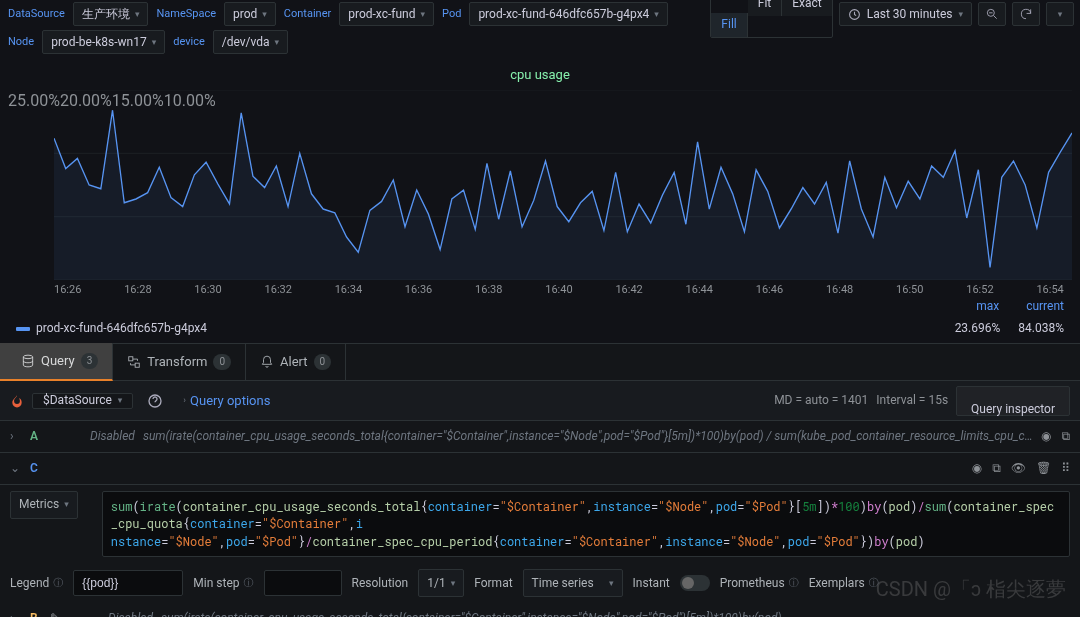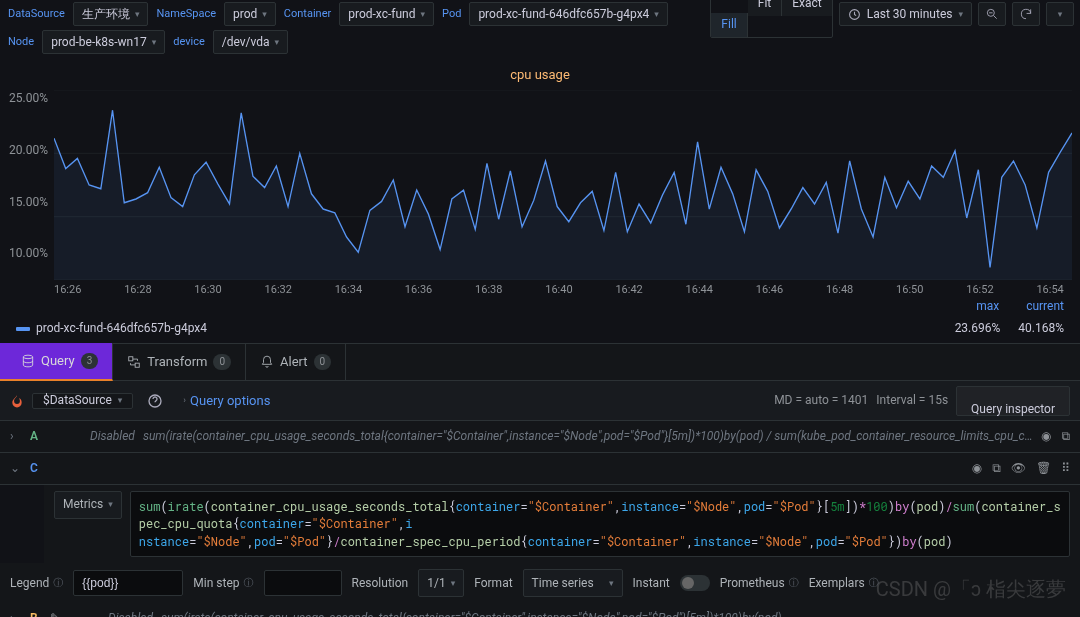--- a/index.html
+++ b/index.html
@@ -9,51 +9,51 @@
   .sel { background: #181b1f; border: 1px solid #2c3235; border-radius: 2px; height: 24px; display: inline-flex; align-items: center; padding: 0 8px; color: #ccccdc; font-size: 12px; gap: 5px; cursor: pointer; }
   .chev { font-size: 9px; color: #6e7680; }
   .grow { flex: 1; }
   .btn-grp { display: inline-flex; border: 1px solid #2c3235; border-radius: 2px; overflow: hidden; }
   .btn { background: #181b1f; height: 24px; display: inline-flex; align-items: center; padding: 0 10px; color: #ccccdc; font-size: 12px; cursor: pointer; border-right: 1px solid #2c3235; }
   .btn:last-child { border-right: none; }
   .btn.active { color: #5794f2; background: #1f252b; margin-top: 21px; }
   .icon-btn { background: #181b1f; border: 1px solid #2c3235; border-radius: 2px; width: 28px; height: 24px; display: inline-flex; align-items: center; justify-content: center; color: #aab; cursor: pointer; }
   .icon-btn svg { width: 14px; height: 14px; stroke: currentColor; fill: none; stroke-width: 1.5; }
   .panel { padding: 4px 8px 0 8px; }
-  .chart-title { text-align: center; color: #fdba74; font-size: 13px; padding: 6px 0 6px; }
+  .chart-title { text-align: center; color: #86efac; font-size: 13px; padding: 6px 0 6px; }
   .chart-wrap { position: relative; height: 190px; display: flex; }
-  .y-axis { width: 46px; display: flex; flex-direction: column; justify-content: space-between; font-size: 12px; color: #8e9297; text-align: right; padding: 0 5px 18px 0; align-items: center; }
+  .y-axis { width: 46px; display: flex; flex-direction: row; justify-content: space-between; font-size: 16px; color: #8e9297; text-align: right; padding: 0 5px 18px 0; }
   .plot { flex: 1; position: relative; }
   .x-axis { display: flex; justify-content: space-between; font-size: 11px; color: #8e9297; padding: 2px 8px 0 46px; }
   .legend-row { display: flex; align-items: center; padding: 6px 8px; font-size: 12px; }
   .legend-row .swatch { width: 14px; height: 4px; background: #5794f2; margin-right: 6px; border-radius: 1px; }
   .legend-row .name { color: #ccccdc; }
   .legend-row .vals { margin-left: auto; color: #ccccdc; display: flex; gap: 18px; }
   .legend-head { text-align: right; padding: 0 8px; color: #5794f2; font-size: 12px; display: flex; justify-content: flex-end; gap: 27px; }
   .tabs { display: flex; align-items: center; height: 38px; border-top: 1px solid #2c3235; border-bottom: 1px solid #2c3235; background: #141619; }
   .tab { display: inline-flex; align-items: center; height: 38px; padding: 0 14px; gap: 6px; color: #aeb3b8; font-size: 13px; cursor: pointer; border-right: 1px solid #2c3235; }
-  .tab.active { color: #d8d9da; border-bottom: 2px solid #e9812a; background: #6d28d9; padding-left: 21px; }
+  .tab.active { color: #d8d9da; border-bottom: 2px solid #e9812a; background: #404040; padding-left: 21px; }
   .badge { background: #2c3235; color: #8e9297; border-radius: 8px; font-size: 10px; padding: 1px 6px; min-width: 14px; text-align: center; }
   .ds-row { display: flex; align-items: center; height: 40px; padding: 0 10px; gap: 8px; border-bottom: 1px solid #2c3235; background: #181b1f; }
   .ds-sel { background: #141619; border: 1px solid #2c3235; border-radius: 2px; height: 16px; padding: 0 10px; display: inline-flex; align-items: center; gap: 6px; color: #ccccdc; cursor: pointer; }
   .fire { width: 14px; height: 14px; }
   .circ { width: 28px; height: 28px; border-radius: 2px; display: inline-flex; align-items: center; justify-content: center; color: #aab; cursor: pointer; }
   .q-opt { color: #5794f2; font-size: 13px; padding: 0 6px; cursor: pointer; display: inline-flex; align-items: center; gap: 4px; }
   .q-meta { color: #8e9297; font-size: 12px; }
   .inspector-btn { background: #202226; border: 1px solid #2c3235; border-radius: 2px; height: 28px; padding: 14px 14px; color: #ccccdc; cursor: pointer; }
   .q-row { display: flex; align-items: center; padding: 7px 10px; border-bottom: 1px solid #2c3235; background: #141619; gap: 8px; font-size: 12px; }
   .q-row .ref { color: #64b386; min-width: 12px; font-weight: 600; }
   .q-row .refB { color: #f8bd63; }
   .q-row .refC { color: #5794f2; }
   .q-row .disabled { color: #6e7680; font-style: italic; margin-left: 40px; }
   .q-row .expr { color: #6e7680; font-style: italic; flex: 1; overflow: hidden; text-overflow: ellipsis; white-space: nowrap; }
   .q-row .caret { color: #6e7680; width: 12px; cursor: pointer; }
   .q-actions { margin-left: auto; display: flex; gap: 10px; color: #8e9297; }
   .q-actions span { cursor: pointer; }
-  .code-row { display: flex; padding: 6px 10px; gap: 8px; background: #141619; margin-left: 44px; }
+  .code-row { display: flex; padding: 6px 10px; gap: 24px; background: #141619; }
   .metrics-sel { background: #181b1f; border: 1px solid #2c3235; border-radius: 2px; height: 28px; padding: 0 8px; display: inline-flex; align-items: center; color: #aeb3b8; font-size: 12px; gap: 5px; cursor: pointer; }
   .code-box { flex: 1; background: #0b0c0e; border: 1px solid #2c3235; border-radius: 2px; padding: 6px 8px; font: 12px/1.45 "Roboto Mono", Menlo, Consolas, monospace; white-space: pre-wrap; word-break: break-all; }
   .opts-row { display: flex; align-items: center; padding: 6px 10px; gap: 10px; background: #141619; flex-wrap: nowrap; }
   .opt-lbl { color: #aeb3b8; font-size: 12px; display: inline-flex; align-items: center; gap: 4px; }
   .opt-input { background: #0b0c0e; border: 1px solid #2c3235; border-radius: 2px; height: 26px; padding: 0 8px; color: #ccccdc; font-size: 12px; width: 110px; }
   .toggle { width: 30px; height: 16px; background: #2c3235; border-radius: 8px; position: relative; cursor: pointer; }
   .toggle::after { content: ""; position: absolute; left: 2px; top: 2px; width: 12px; height: 12px; background: #666; border-radius: 50%; }
   .info { color: #5a6069; font-size: 10px; cursor: help; }
   .watermark { position: absolute; right: 14px; bottom: 14px; color: #a8a8a840; font-size: 20px; pointer-events: none; }
 
@@ -173,21 +173,21 @@
     </div>
   <div class="legend-head">
     <span>max</span>
     <span>current</span>
   </div>
   <div class="legend-row">
     <div class="swatch"></div>
     <span class="name">prod-xc-fund-646dfc657b-g4px4</span>
     <div class="vals">
       <span>23.696%</span>
-      <span>40.168%</span>
+      <span>84.038%</span>
     </div>
   </div>
 </div>
 
 <div class="tabs">
   <div class="tab active">
     <svg width="14" height="14" viewBox="0 0 24 24" fill="none" stroke="#d8d9da" stroke-width="1.5">
         <ellipse cx="12" cy="5" rx="8" ry="3"></ellipse>
         <path d="M4 5v14c0 1.7 3.6 3 8 3s8-1.3 8-3V5"></path>
         <path d="M4 12c0 1.7 3.6 3 8 3s8-1.3 8-3"></path>

